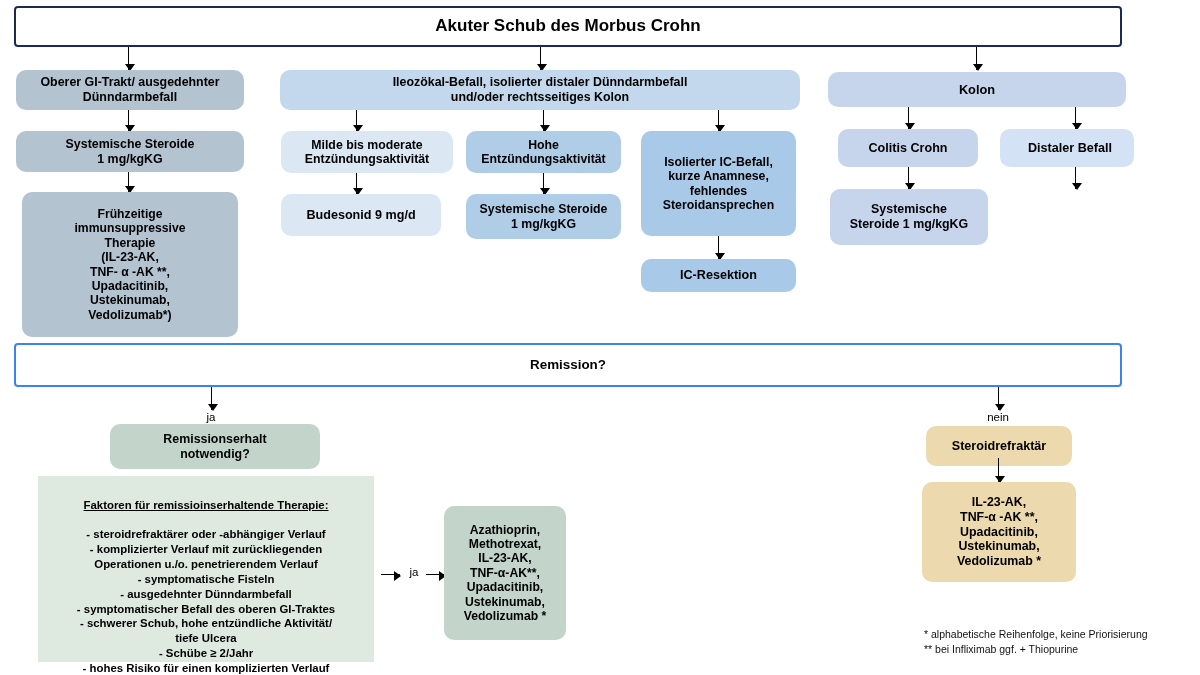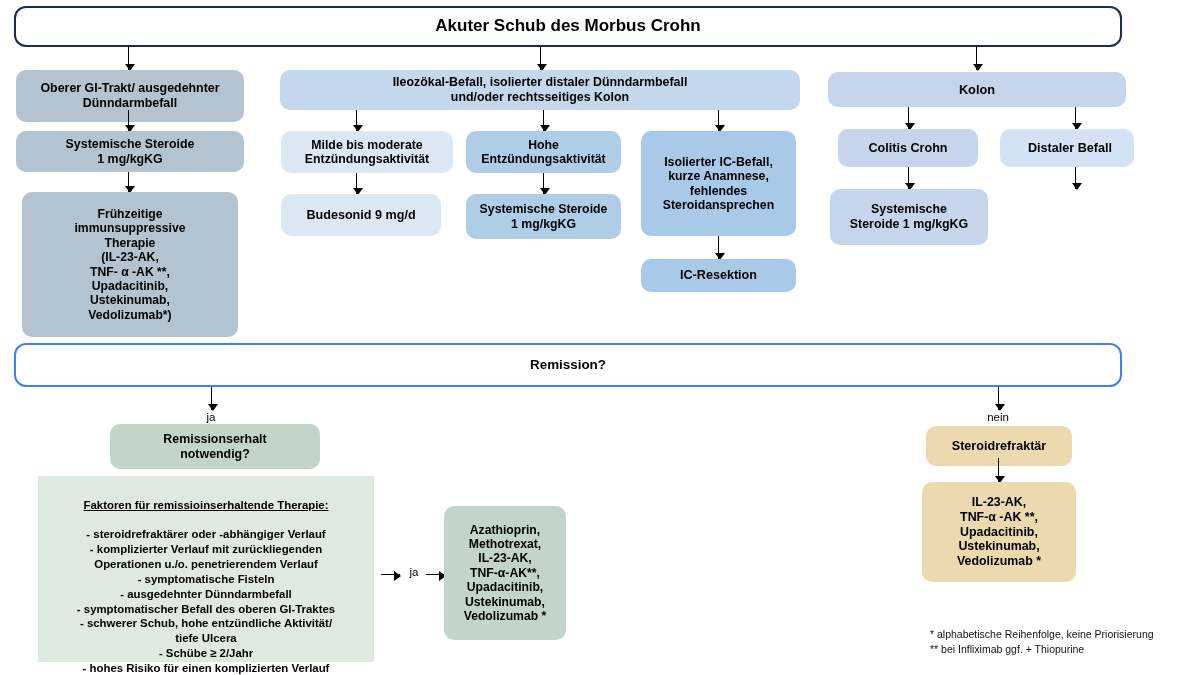--- a/index.html
+++ b/index.html
@@ -24,21 +24,21 @@
     line-height:1.18;
     white-space:pre-line;
     padding:3px 6px;
   }
   
   .node { border-radius:10px; }
 
   
   .banner {
     background:#ffffff;
-    border-radius:12px;
+    border-radius:4px;
     font-weight:bold;
   }
   .banner-title { border:2px solid #1b2a52; font-size:17px; }
   .banner-remission { border:2px solid #3b82f6; font-size:13px; }
 
   
   .c-gray   { background:#b3c3d0; }
   .c-blue1  { background:#c3d8ec; }
   .c-blue2  { background:#b0cde8; }
   .c-blue3  { background:#a8cae8; }
@@ -83,21 +83,21 @@
 <body>
 
 <div id="canvas">
 
   <div class="box banner banner-title" style="left:14px; top:6px; width:1108px; height:41px;">Akuter Schub des Morbus Crohn</div>
 
   <div class="arrow-v" style="left:128px; top:47px; height:23px;"></div>
   <div class="arrow-v" style="left:540px; top:47px; height:23px;"></div>
   <div class="arrow-v" style="left:976px; top:47px; height:23px;"></div>
 
-  <div class="box node c-gray" style="left:16px; top:70px; width:228px; height:52px; font-size:12.4px;">Oberer GI-Trakt/ ausgedehnter
+  <div class="box node c-gray" style="left:16px; top:70px; width:228px; height:40px; font-size:12.4px;">Oberer GI-Trakt/ ausgedehnter
 Dünndarmbefall</div>
 
   <div class="arrow-v" style="left:128px; top:110px; height:21px;"></div>
 
   <div class="box node c-gray" style="left:16px; top:131px; width:228px; height:41px; font-size:12.4px;">Systemische Steroide
 1 mg/kgKG</div>
 
   <div class="arrow-v" style="left:128px; top:172px; height:20px;"></div>
 
   <div class="box node c-gray" style="left:22px; top:192px; width:216px; height:145px; font-size:12.2px;">Frühzeitige
@@ -197,16 +197,16 @@
   <div class="box node c-tan" style="left:926px; top:426px; width:146px; height:40px; font-size:12.6px;">Steroidrefraktär</div>
 
   <div class="arrow-v" style="left:998px; top:458px; height:24px;"></div>
 
   <div class="box node c-tan" style="left:922px; top:482px; width:154px; height:100px; font-size:12.4px;">IL-23-AK,
 TNF-α -AK **,
 Upadacitinib,
 Ustekinumab,
 Vedolizumab *</div>
 
-  <div class="footnote" style="left:924px; top:627px; width:270px;margin-left:6px;">* alphabetische Reihenfolge, keine Priorisierung
+  <div class="footnote" style="left:924px; top:627px; width:270px;">* alphabetische Reihenfolge, keine Priorisierung
 ** bei Infliximab ggf. + Thiopurine</div>
 
 </div>
 
 </body></html>

